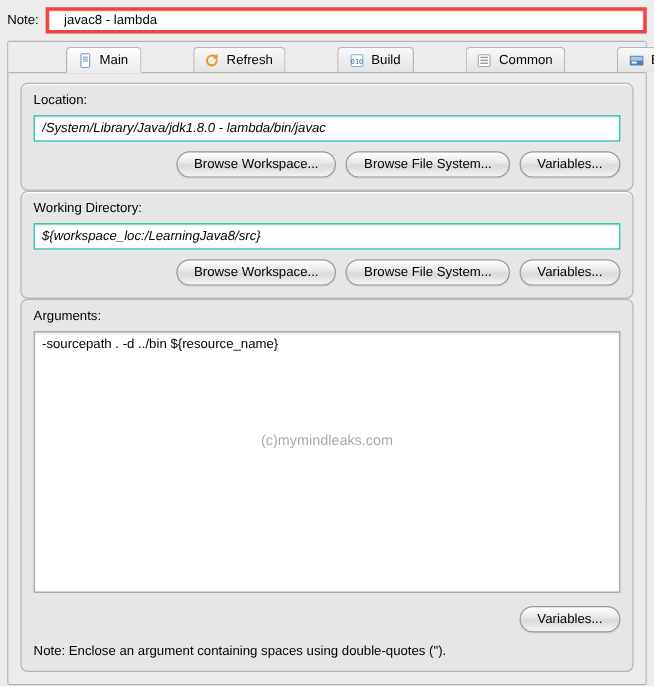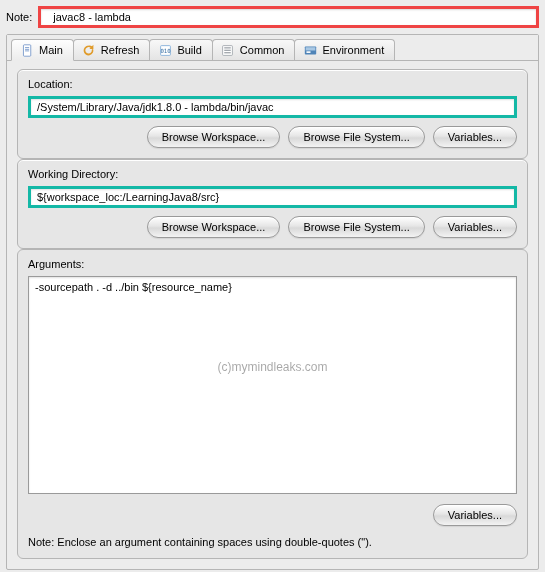--- a/index.html
+++ b/index.html
@@ -35,43 +35,45 @@
     display: flex; align-items: center; gap: 5px;
     padding: 3px 10px 3px 8px;
     border: 1px solid #b5b5b5;
     border-bottom: none;
     margin-right: -1px;
     border-radius: 4px 4px 0 0;
     background: linear-gradient(#f8f8f8, #e4e4e4);
     font-size: 11px;
     cursor: default;
     position: relative;
+    margin-left: 44px;
   }
   .tab.active {
     background: linear-gradient(#fefefe, #ececec);
     z-index: 2;
     border-bottom: 1px solid #ececec;
     margin-bottom: -1px;
   }
   .tab .icon { width: 14px; height: 14px; display:flex; align-items:center; justify-content:center; }
   .tabbody { padding: 8px 10px 10px 10px; }
 
   .group {
     border: 1px solid #b5b5b5;
     border-radius: 6px;
     background: #e6e6e6;
     padding: 8px 10px 10px 10px;
     box-shadow: 0 1px 0 #fff inset;
   }
   .group-label { font-size: 11px; margin-bottom: 6px; }
   .txt {
     width: 100%; height: 22px; padding: 2px 6px;
-    border: 3px solid #14b8a6;
+    border: 1px solid #14b8a6;
     background: #fff; font-size: 11px;
     box-shadow: inset 0 1px 2px rgba(0,0,0,0.12);
+    font-style: italic;
   }
   .btnrow { display:flex; justify-content:flex-end; gap:8px; margin-top:8px; }
   .mac-btn {
     height: 22px; padding: 0 14px;
     border: 1px solid #9a9a9a;
     border-radius: 11px;
     background: linear-gradient(#ffffff, #e6e6e6 45%, #d9d9d9 55%, #f3f3f3);
     font-size: 11px;
     box-shadow: 0 1px 0 rgba(255,255,255,0.9) inset, 0 1px 1px rgba(0,0,0,0.08);
     cursor: default;

